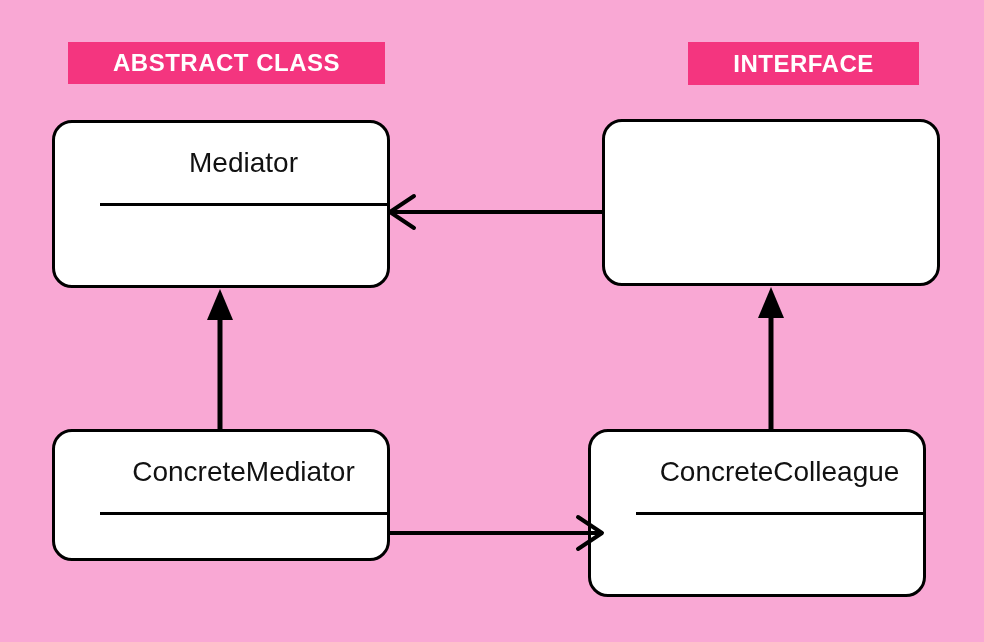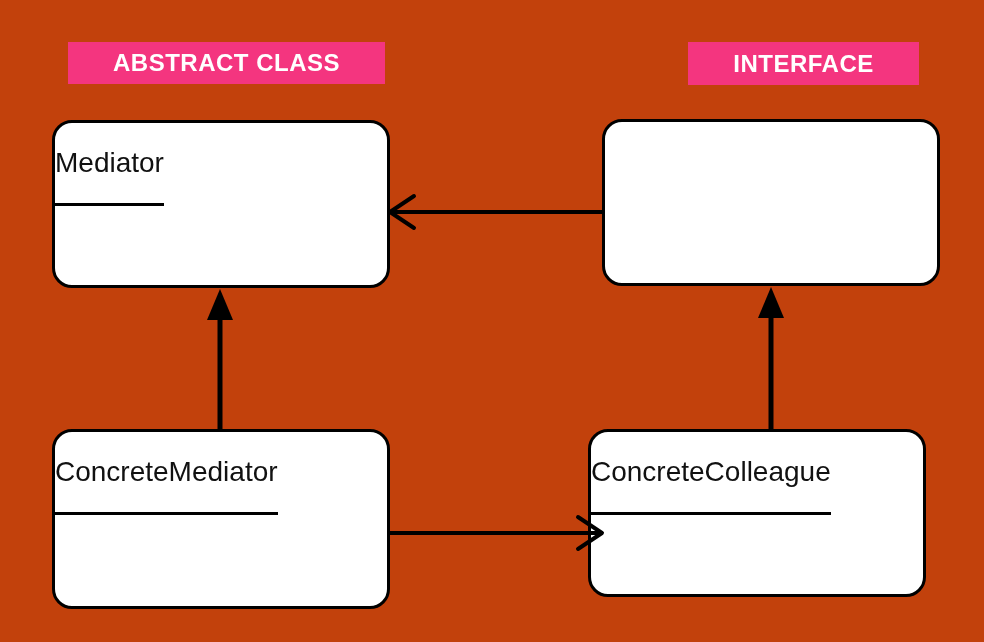--- a/index.html
+++ b/index.html
@@ -7,21 +7,21 @@
     padding: 0;
     background: #ffffff;
   }
   body {
     font-family: "Liberation Sans", sans-serif;
   }
   #canvas {
     position: relative;
     width: 984px;
     height: 642px;
-    background: #c2410c;
+    background: #f9a8d4;
     overflow: hidden;
   }
 
   
   .stereotype {
     position: absolute;
     display: flex;
     align-items: center;
     justify-content: center;
     background: #f4357f;
@@ -41,22 +41,23 @@
   }
 
   
   .uml-class {
     position: absolute;
     box-sizing: border-box;
     border: 3px solid #000000;
     border-radius: 20px;
     background: #ffffff;
     display: flex;
-    flex-direction: row;
+    flex-direction: column;
     overflow: hidden;
+    padding-left: 45px;
   }
   .uml-class .name-compartment {
     height: 83px;
     display: flex;
     align-items: center;
     justify-content: center;
     border-bottom: 3px solid #000000;
     box-sizing: border-box;
   }
   .uml-class .name-compartment span {
@@ -65,21 +66,21 @@
     font-family: "Liberation Sans", sans-serif;
     letter-spacing: 0px;
     white-space: nowrap;
   }
   .uml-class .body-compartment {
     flex: 1;
   }
 
   #class-mediator           { left: 52px;  top: 120px; width: 338px; height: 168px; }
   #class-colleague          { left: 602px; top: 119px; width: 338px; height: 167px; }
-  #class-concrete-mediator  { left: 52px;  top: 429px; width: 338px; height: 180px; }
+  #class-concrete-mediator  { left: 52px;  top: 429px; width: 338px; height: 132px; }
   #class-concrete-colleague { left: 588px; top: 429px; width: 338px; height: 168px; }
 
   
   #connectors {
     position: absolute;
     left: 0; top: 0;
     width: 984px;
     height: 642px;
     pointer-events: none;
   }

